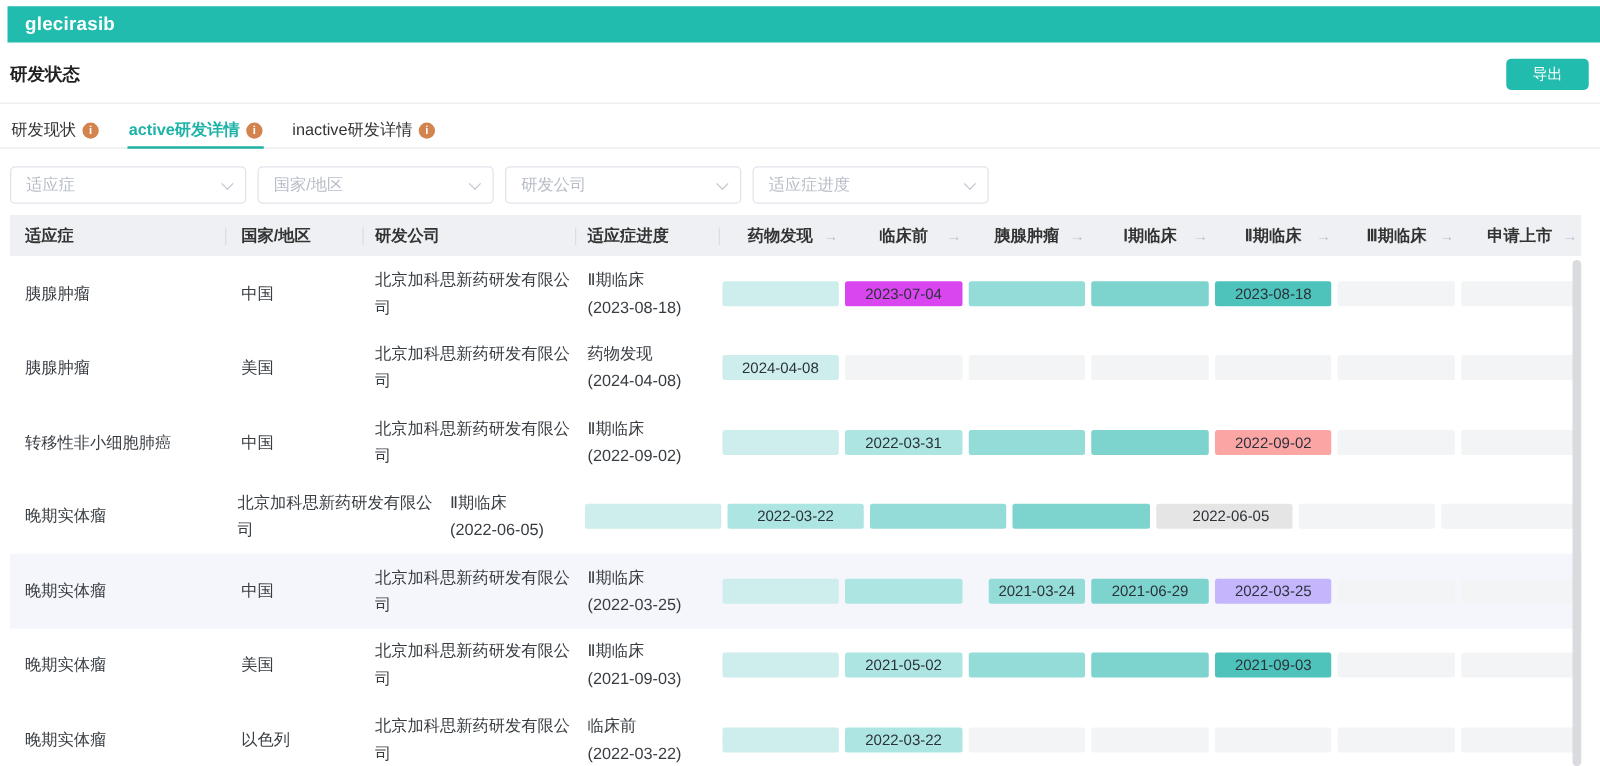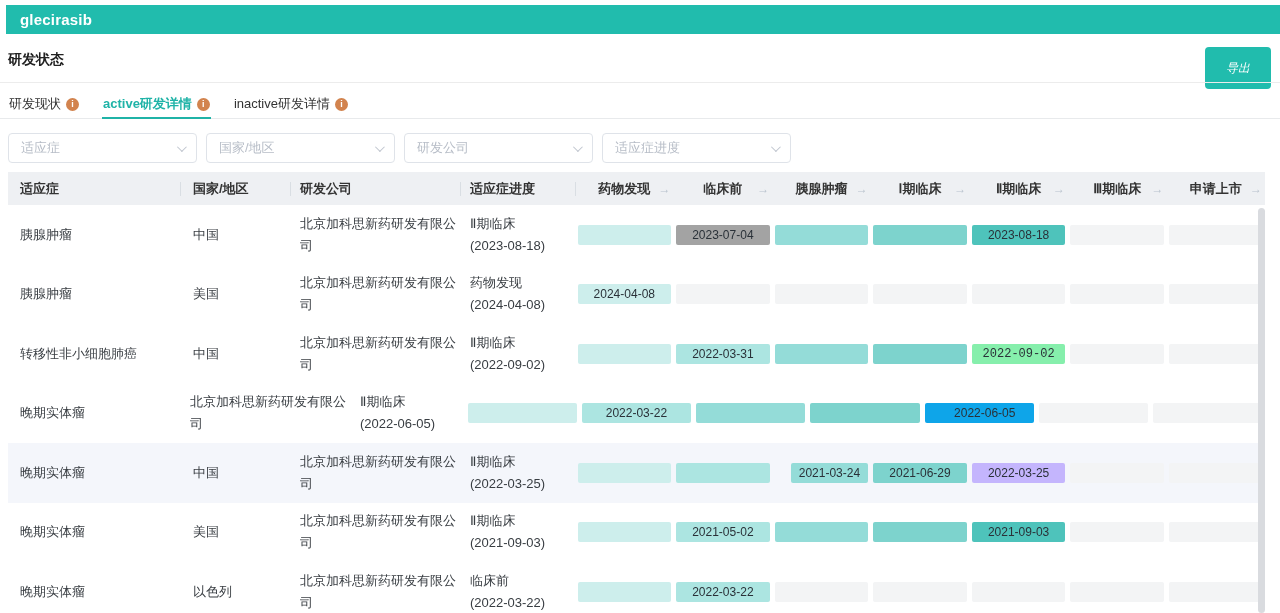--- a/index.html
+++ b/index.html
@@ -8,23 +8,23 @@
     position: relative; overflow: hidden; background:#fff;
     font-family:"Liberation Sans", sans-serif; font-size:13px; color:#383d42;
   }
   
   .topbar { position:absolute; left:6px; top:5px; right:0; height:29px;
     background:#21bcad; display:flex; align-items:center; padding-left:14px; }
   .topbar-title { color:#fff; font-weight:700; font-size:15px; letter-spacing:.2px; }
 
   
   .page-title { position:absolute; left:8px; top:51px; font-size:14px; font-weight:700; color:#222; }
-  .export-btn { position:absolute; left:1205px; top:47px; width:66px; height:42px;
+  .export-btn { position:absolute; left:1205px; top:47px; width:66px; height:25px;
     background:#21bcad; color:#fff; border:none; border-radius:4px; font-size:12px;
-    font-family:inherit; cursor:pointer;font-style:italic; }
+    font-family:inherit; cursor:pointer; }
   .divider1 { position:absolute; left:0; top:82px; width:1280px; height:1px; background:#ececec; }
 
   
   .tabbar { position:absolute; left:0; top:90px; width:1280px; height:29px;
     display:flex; gap:22px; padding-left:8px; border-bottom:1px solid #e8eaec; }
   .tab { position:relative; display:flex; align-items:center; gap:5px; font-size:13px;
     color:#333; cursor:pointer; padding:0 1px; }
   .tab.active { color:#1fb3a7; font-weight:700; }
   .tab.active::after { content:""; position:absolute; left:0; right:0; bottom:-1px;
     height:2px; background:#1fb3a7; }
@@ -160,21 +160,21 @@
           <div class="wrap">北京加科思新药研发有限公司</div>
         </div>
         <div class="cell c4">
           <div>Ⅱ期临床</div>
           <div>(2023-08-18)</div>
         </div>
         <div class="bar-slot">
           <div class="bar" style="background: rgb(205, 238, 236);"></div>
         </div>
         <div class="bar-slot">
-          <div class="bar" style="background: #a3a3a3;">2023-07-04</div>
+          <div class="bar" style="background: #d946ef;">2023-07-04</div>
         </div>
         <div class="bar-slot">
           <div class="bar" style="background: rgb(148, 220, 216);"></div>
         </div>
         <div class="bar-slot">
           <div class="bar" style="background: rgb(125, 211, 205);"></div>
         </div>
         <div class="bar-slot">
           <div class="bar" style="background: rgb(78, 195, 187);">2023-08-18</div>
         </div>
@@ -233,21 +233,21 @@
         <div class="bar-slot">
           <div class="bar" style="background: rgb(172, 229, 225);">2022-03-31</div>
         </div>
         <div class="bar-slot">
           <div class="bar" style="background: rgb(148, 220, 216);"></div>
         </div>
         <div class="bar-slot">
           <div class="bar" style="background: rgb(125, 211, 205);"></div>
         </div>
         <div class="bar-slot">
-          <div class="bar" style="background: #86efac; font-family: Liberation Mono, monospace;">2022-09-02</div>
+          <div class="bar" style="background: #fca5a5;">2022-09-02</div>
         </div>
         <div class="bar-slot">
           <div class="bar" style="background: rgb(243, 244, 245);"></div>
         </div>
         <div class="bar-slot">
           <div class="bar" style="background: rgb(243, 244, 245);"></div>
         </div>
       </div>
       <div class="row">
         <div class="cell c1">晚期实体瘤</div>
@@ -264,21 +264,21 @@
         <div class="bar-slot">
           <div class="bar" style="background: rgb(172, 229, 225);">2022-03-22</div>
         </div>
         <div class="bar-slot">
           <div class="bar" style="background: rgb(148, 220, 216);"></div>
         </div>
         <div class="bar-slot">
           <div class="bar" style="background: rgb(125, 211, 205);"></div>
         </div>
         <div class="bar-slot">
-          <div class="bar" style="background: #0ea5e9; padding-left: 11px;">2022-06-05</div>
+          <div class="bar" style="background: #e5e5e5; padding-left: 11px;">2022-06-05</div>
         </div>
         <div class="bar-slot">
           <div class="bar" style="background: rgb(243, 244, 245);"></div>
         </div>
         <div class="bar-slot">
           <div class="bar" style="background: rgb(243, 244, 245);"></div>
         </div>
       </div>
       <div class="row hl">
         <div class="cell c1">晚期实体瘤</div>

